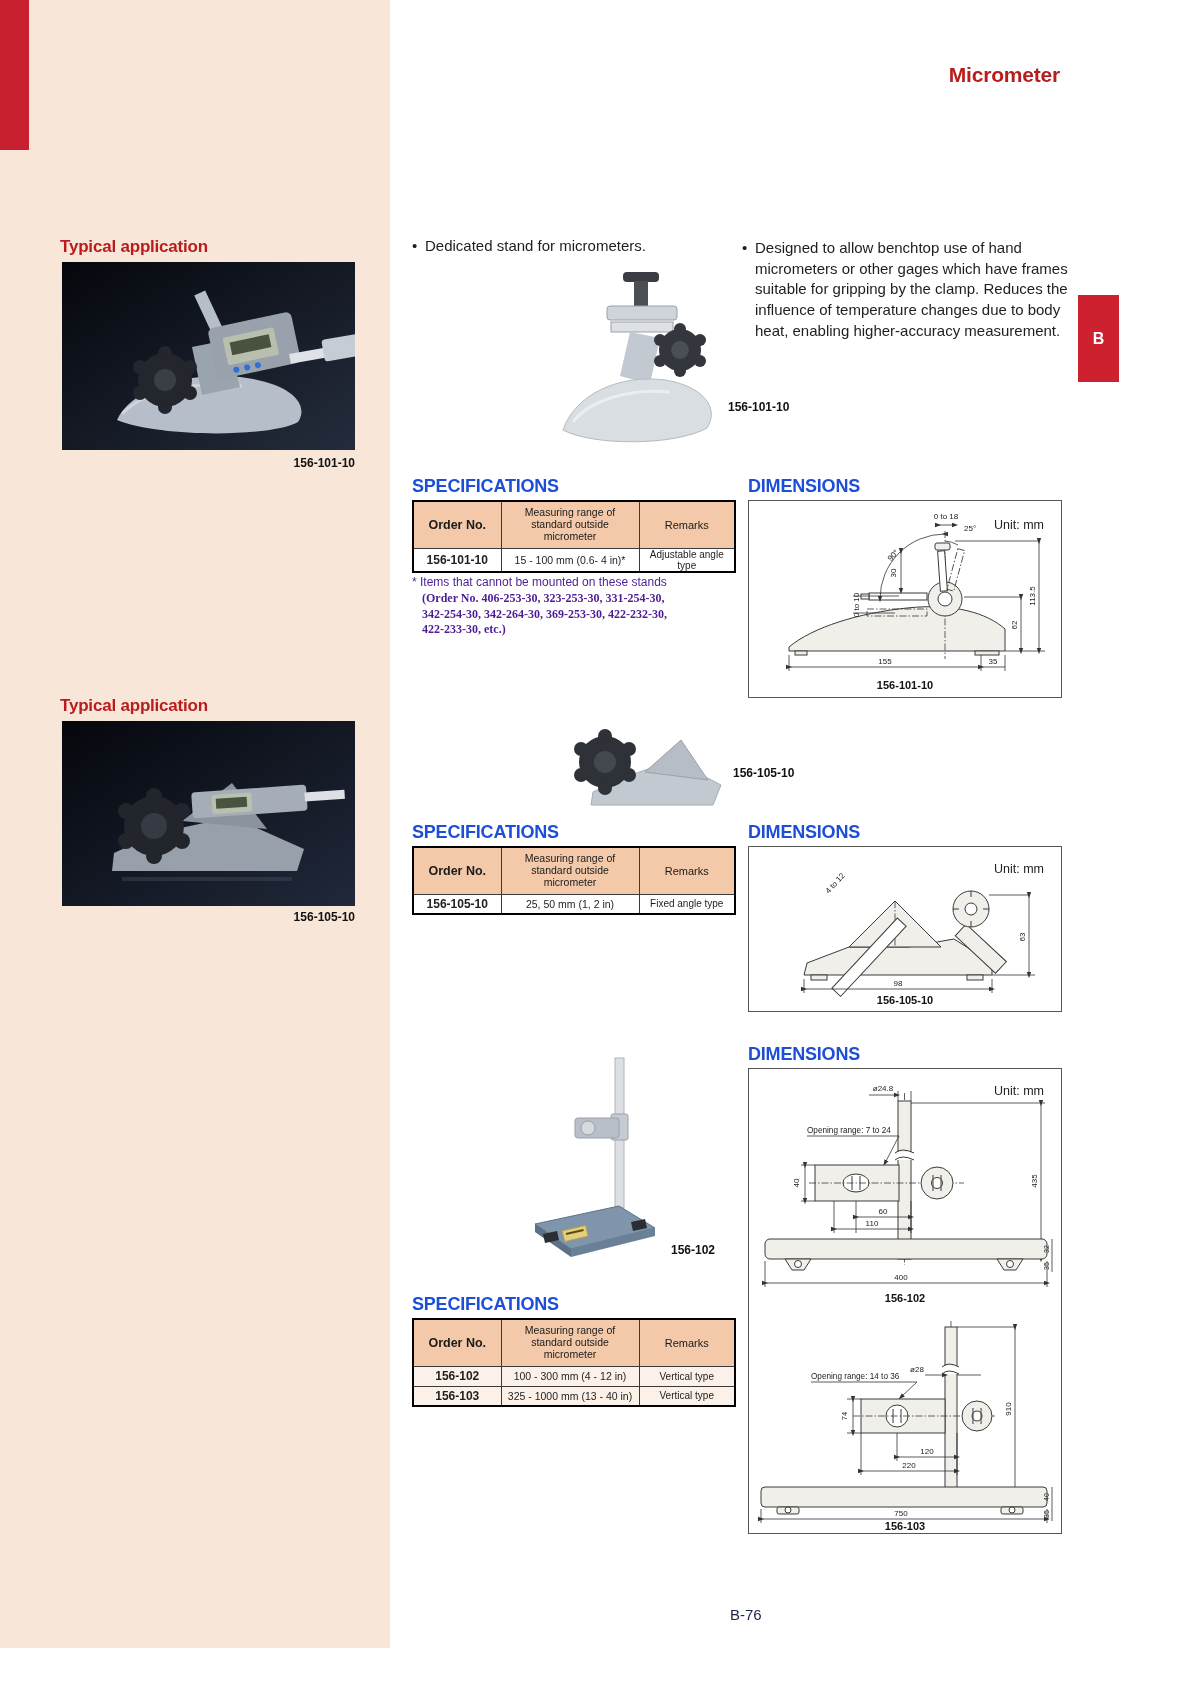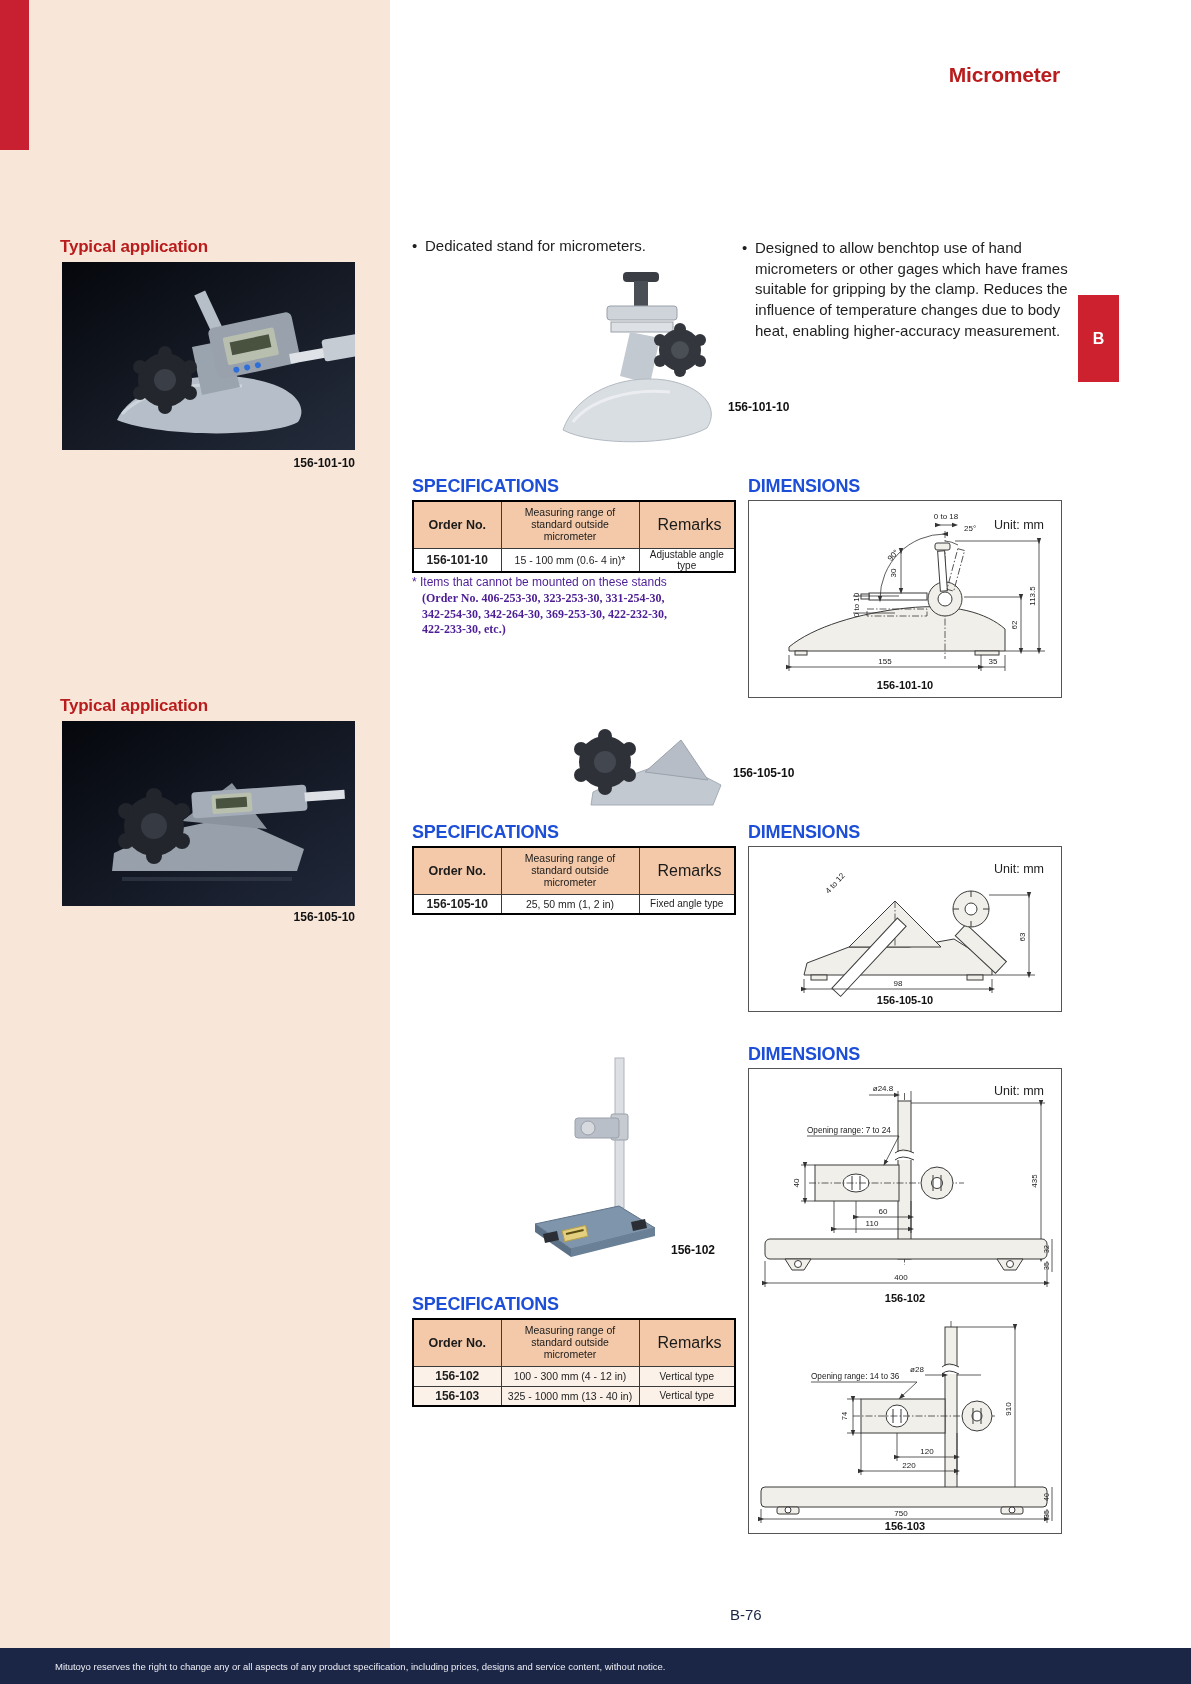--- a/index.html
+++ b/index.html
@@ -22,21 +22,21 @@
   
   .photo{background:#0a0c12;}
   .cap{font-size:12px;font-weight:700;color:#111;}
   .cap-r{text-align:right;}
   
   table.spec{border-collapse:collapse;table-layout:fixed;width:322px;background:#fff;}
   table.spec,table.spec th,table.spec td{border:1px solid #3a3a3a;}
   table.spec{border:2px solid #000;}
   table.spec th{background:#f3c9a9;font-weight:normal;font-size:10.5px;line-height:1.12;padding:2px 12px;color:#1a1a1a;}
   table.spec th.ord{font-size:12.5px;font-weight:700;padding:2px 2px;}
-  table.spec th.rem{font-size:16px;padding:2px 18px;margin-top:25px;}
+  table.spec th.rem{font-size:11px;padding:2px 18px;margin-top:25px;}
   table.spec thead tr{height:47px;}
   table.spec tbody tr{height:20px;}
   table.spec td{text-align:center;font-size:10.5px;padding:0 1px;}
   table.spec td.ord{font-weight:700;font-size:12px;}
   table.spec td.rng{font-size:10.5px;}
   table.spec td.rem{font-size:10px;}
   table.spec.tinted td{background:#fbf1e8;}
   .c-ord{width:88px;} .c-rng{width:138px;} .c-rem{width:96px;}
   
   .fnote{left:412px;top:575px;font-size:12px;line-height:1.32;color:#4c1d95;}
@@ -491,17 +491,14 @@
       <text class="dtxt" x="178" y="385" text-anchor="middle">120</text>
       <text class="dtxt" x="160" y="399" text-anchor="middle">220</text>
       <text class="dtxt" x="300" y="428" transform="rotate(-90 300 428)" text-anchor="middle" style="font-size:7px">40</text>
       <text class="dtxt" x="300" y="445" transform="rotate(-90 300 445)" text-anchor="middle" style="font-size:7px">35</text>
       <text class="dtxt" x="152" y="447" text-anchor="middle">750</text>
       <text class="dcap" x="156" y="461" text-anchor="middle">156-103</text>
     </svg>
   </div>
 
   <div class="abs pageno">B-76</div>
-  <div class="abs footerbar">
-    <span>Mitutoyo reserves the right to change any or all aspects of any product specification, including prices, designs and service content, without notice.</span>
-  </div>
 
 </div>
 
 </body></html>

